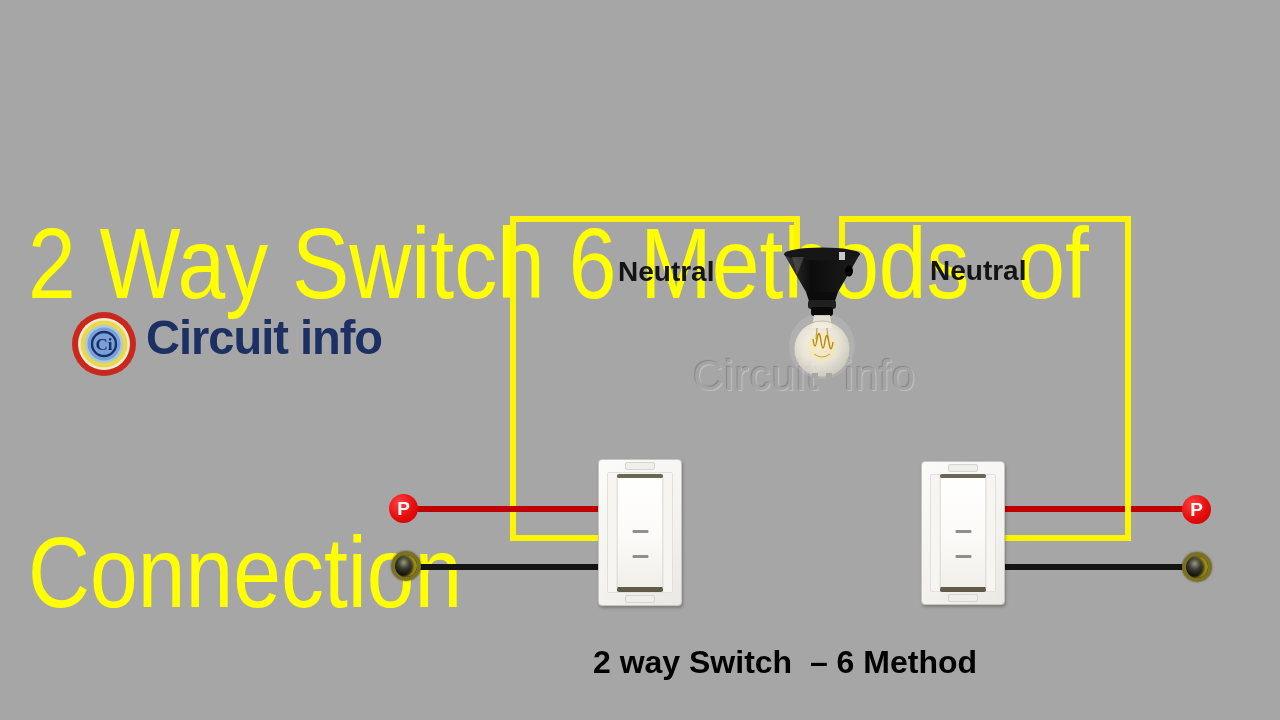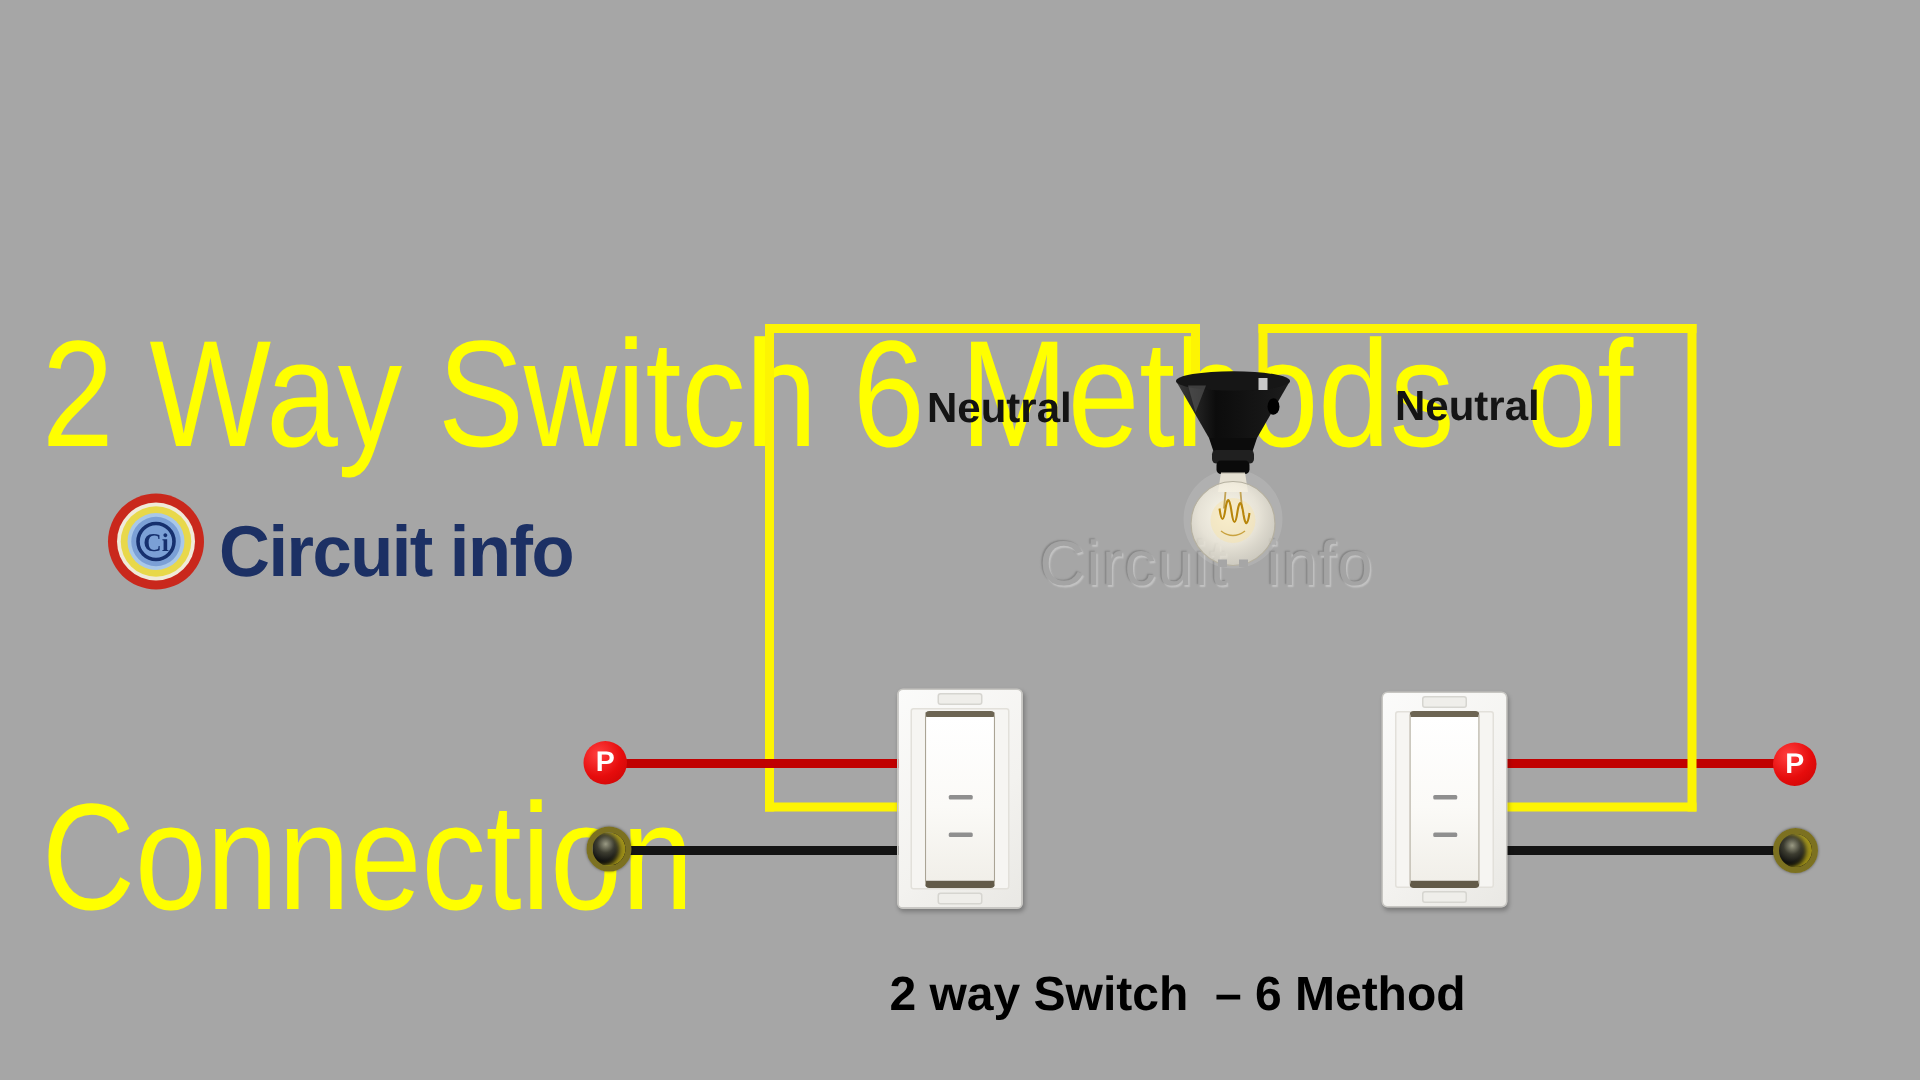--- a/index.html
+++ b/index.html
@@ -4,21 +4,21 @@
 <style>
   html,body{margin:0;padding:0;}
   body{font-family:"Liberation Sans",sans-serif;}
   #stage{position:relative;width:1280px;height:720px;background:#a6a6a6;overflow:hidden;}
 
   
   .title{position:absolute;left:28px;top:6px;color:#ffff00;font-size:101px;line-height:103px;
          font-weight:400;transform:scaleX(0.85);transform-origin:left top;white-space:pre;}
 
   
-  .brand{position:absolute;left:70px;top:327px;display:flex;align-items:flex-end;}
+  .brand{position:absolute;left:70px;top:310px;display:flex;align-items:flex-start;}
   .brand svg{display:block;}
   .brand-name{margin-left:8px;font-size:47px;font-weight:bold;color:#1c3064;
               letter-spacing:-1px;transform:scaleY(1.02);white-space:pre;}
 
   
   .wire{position:absolute;}
   .wire-y{background:#fdf403;z-index:2;}
   .wire-r{background:#c00000;}
   .wire-k{background:#141414;z-index:3;}
 

